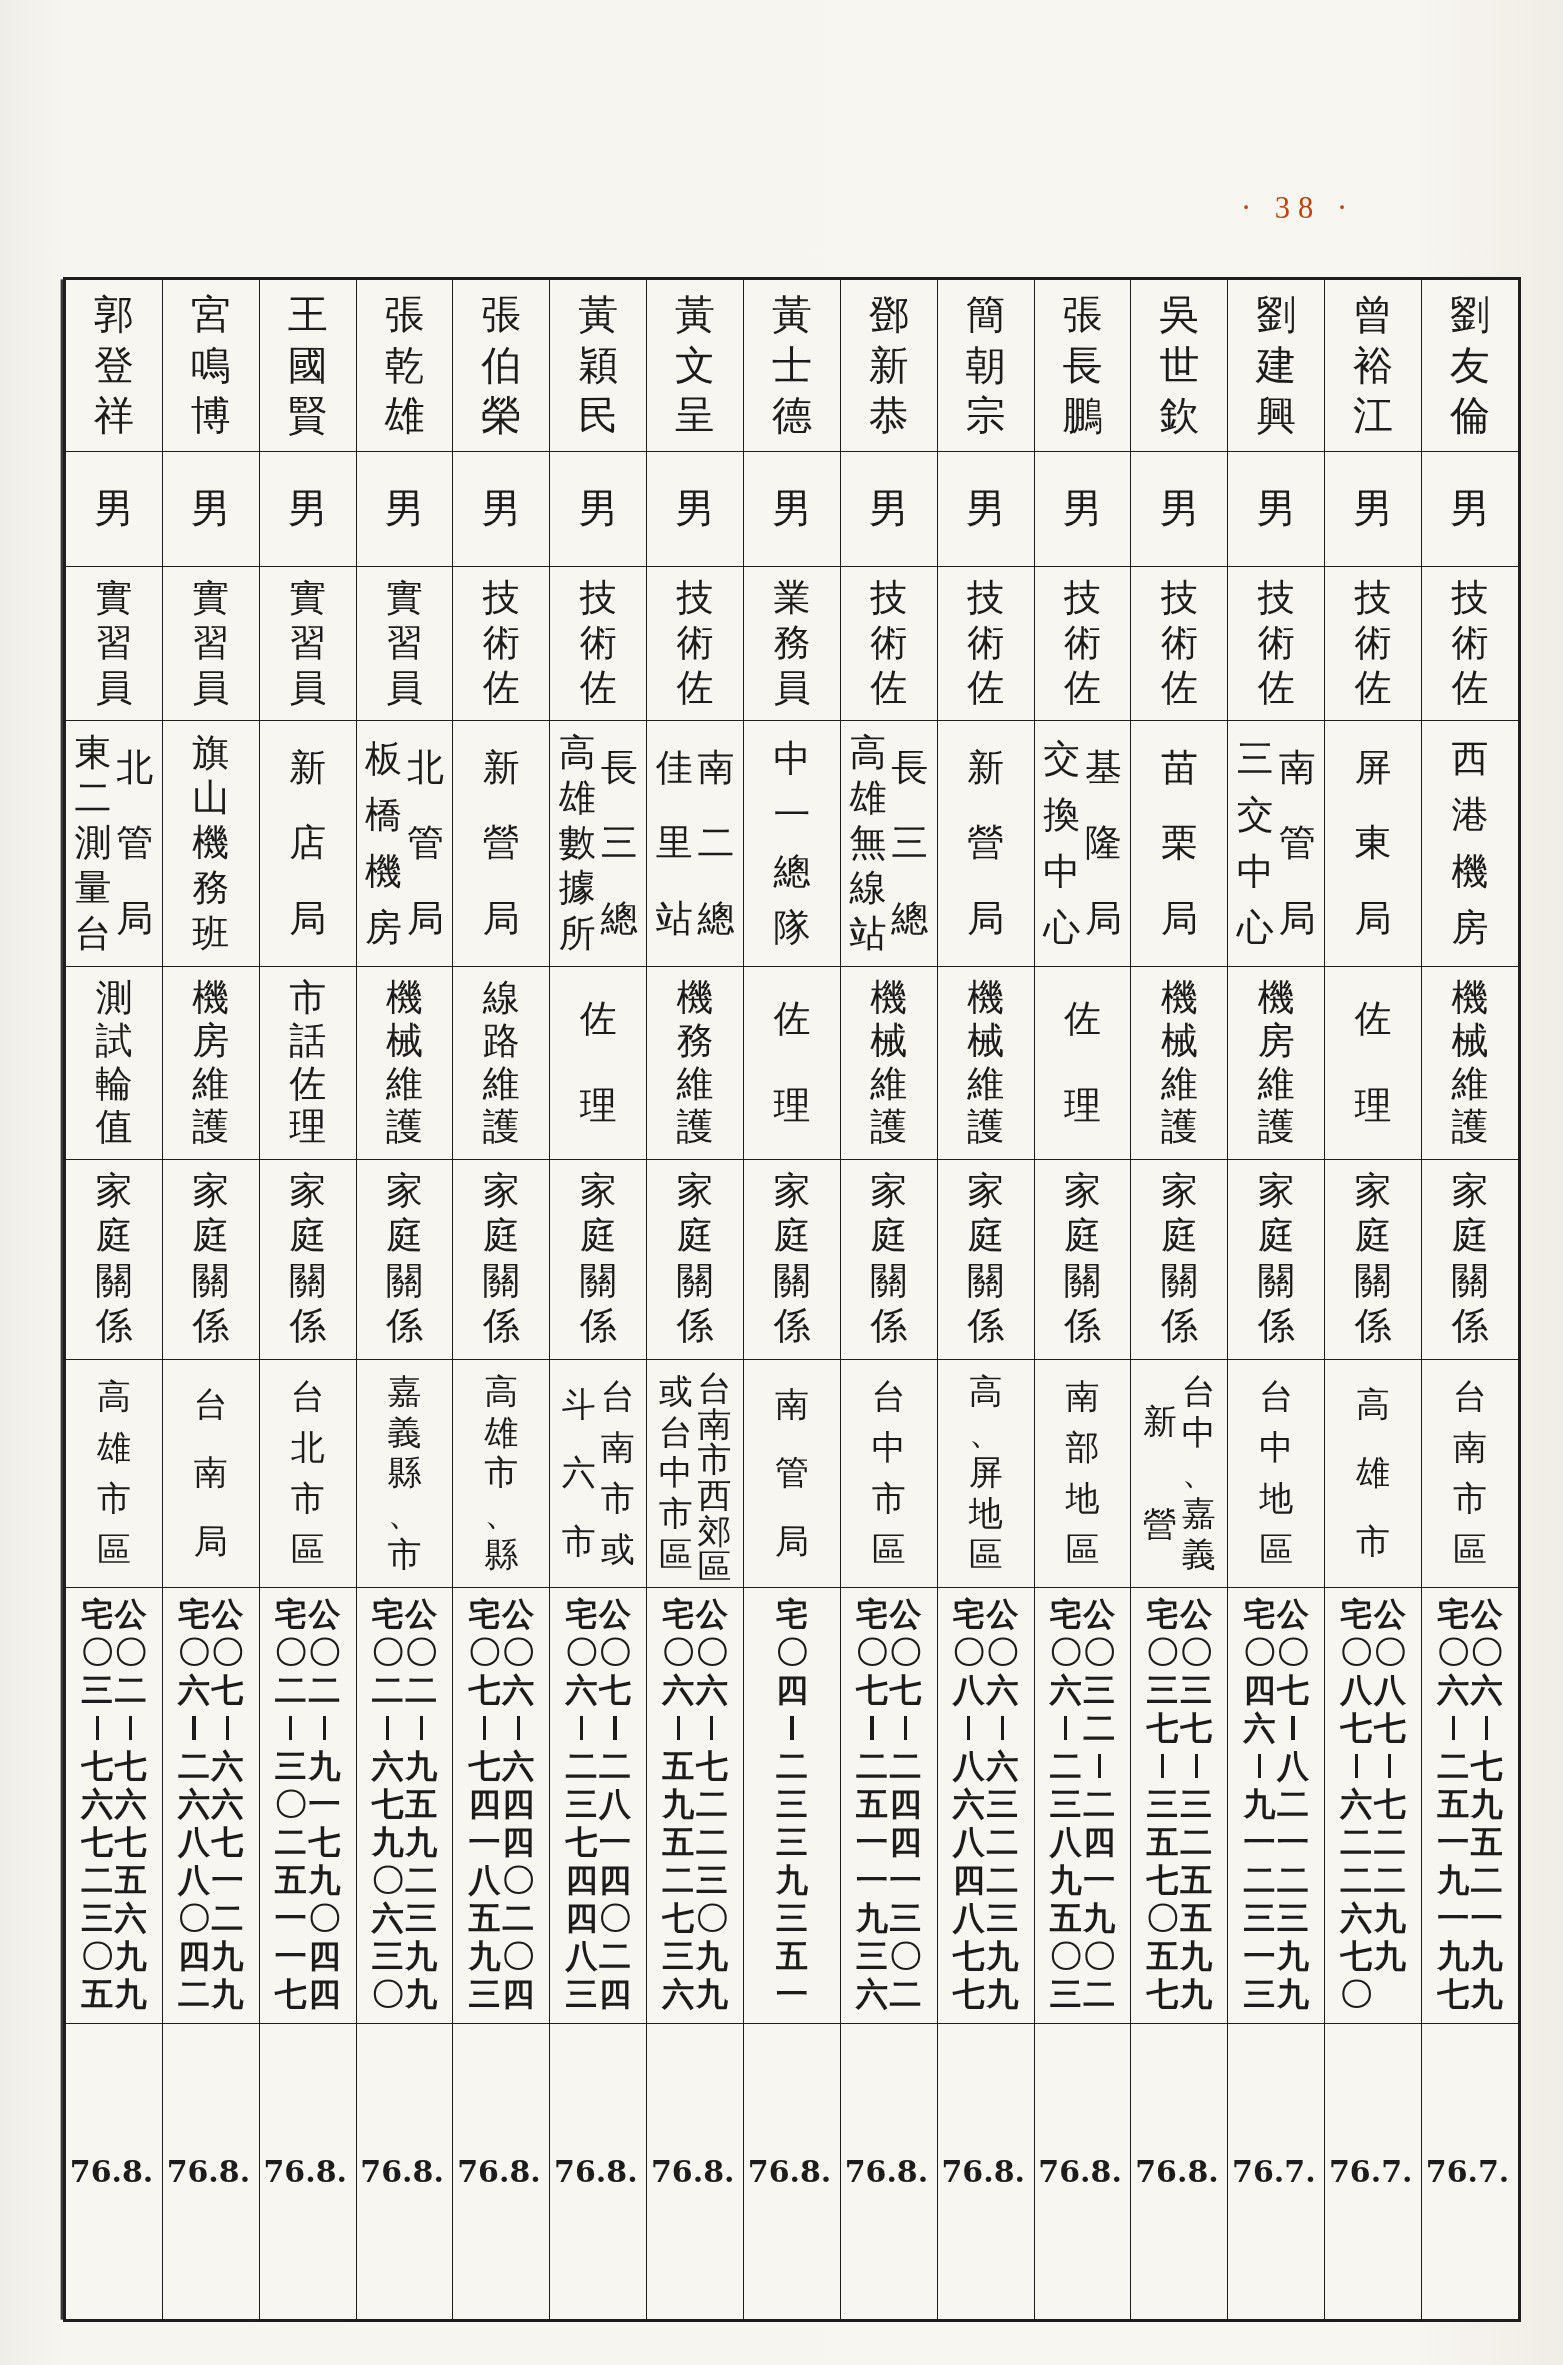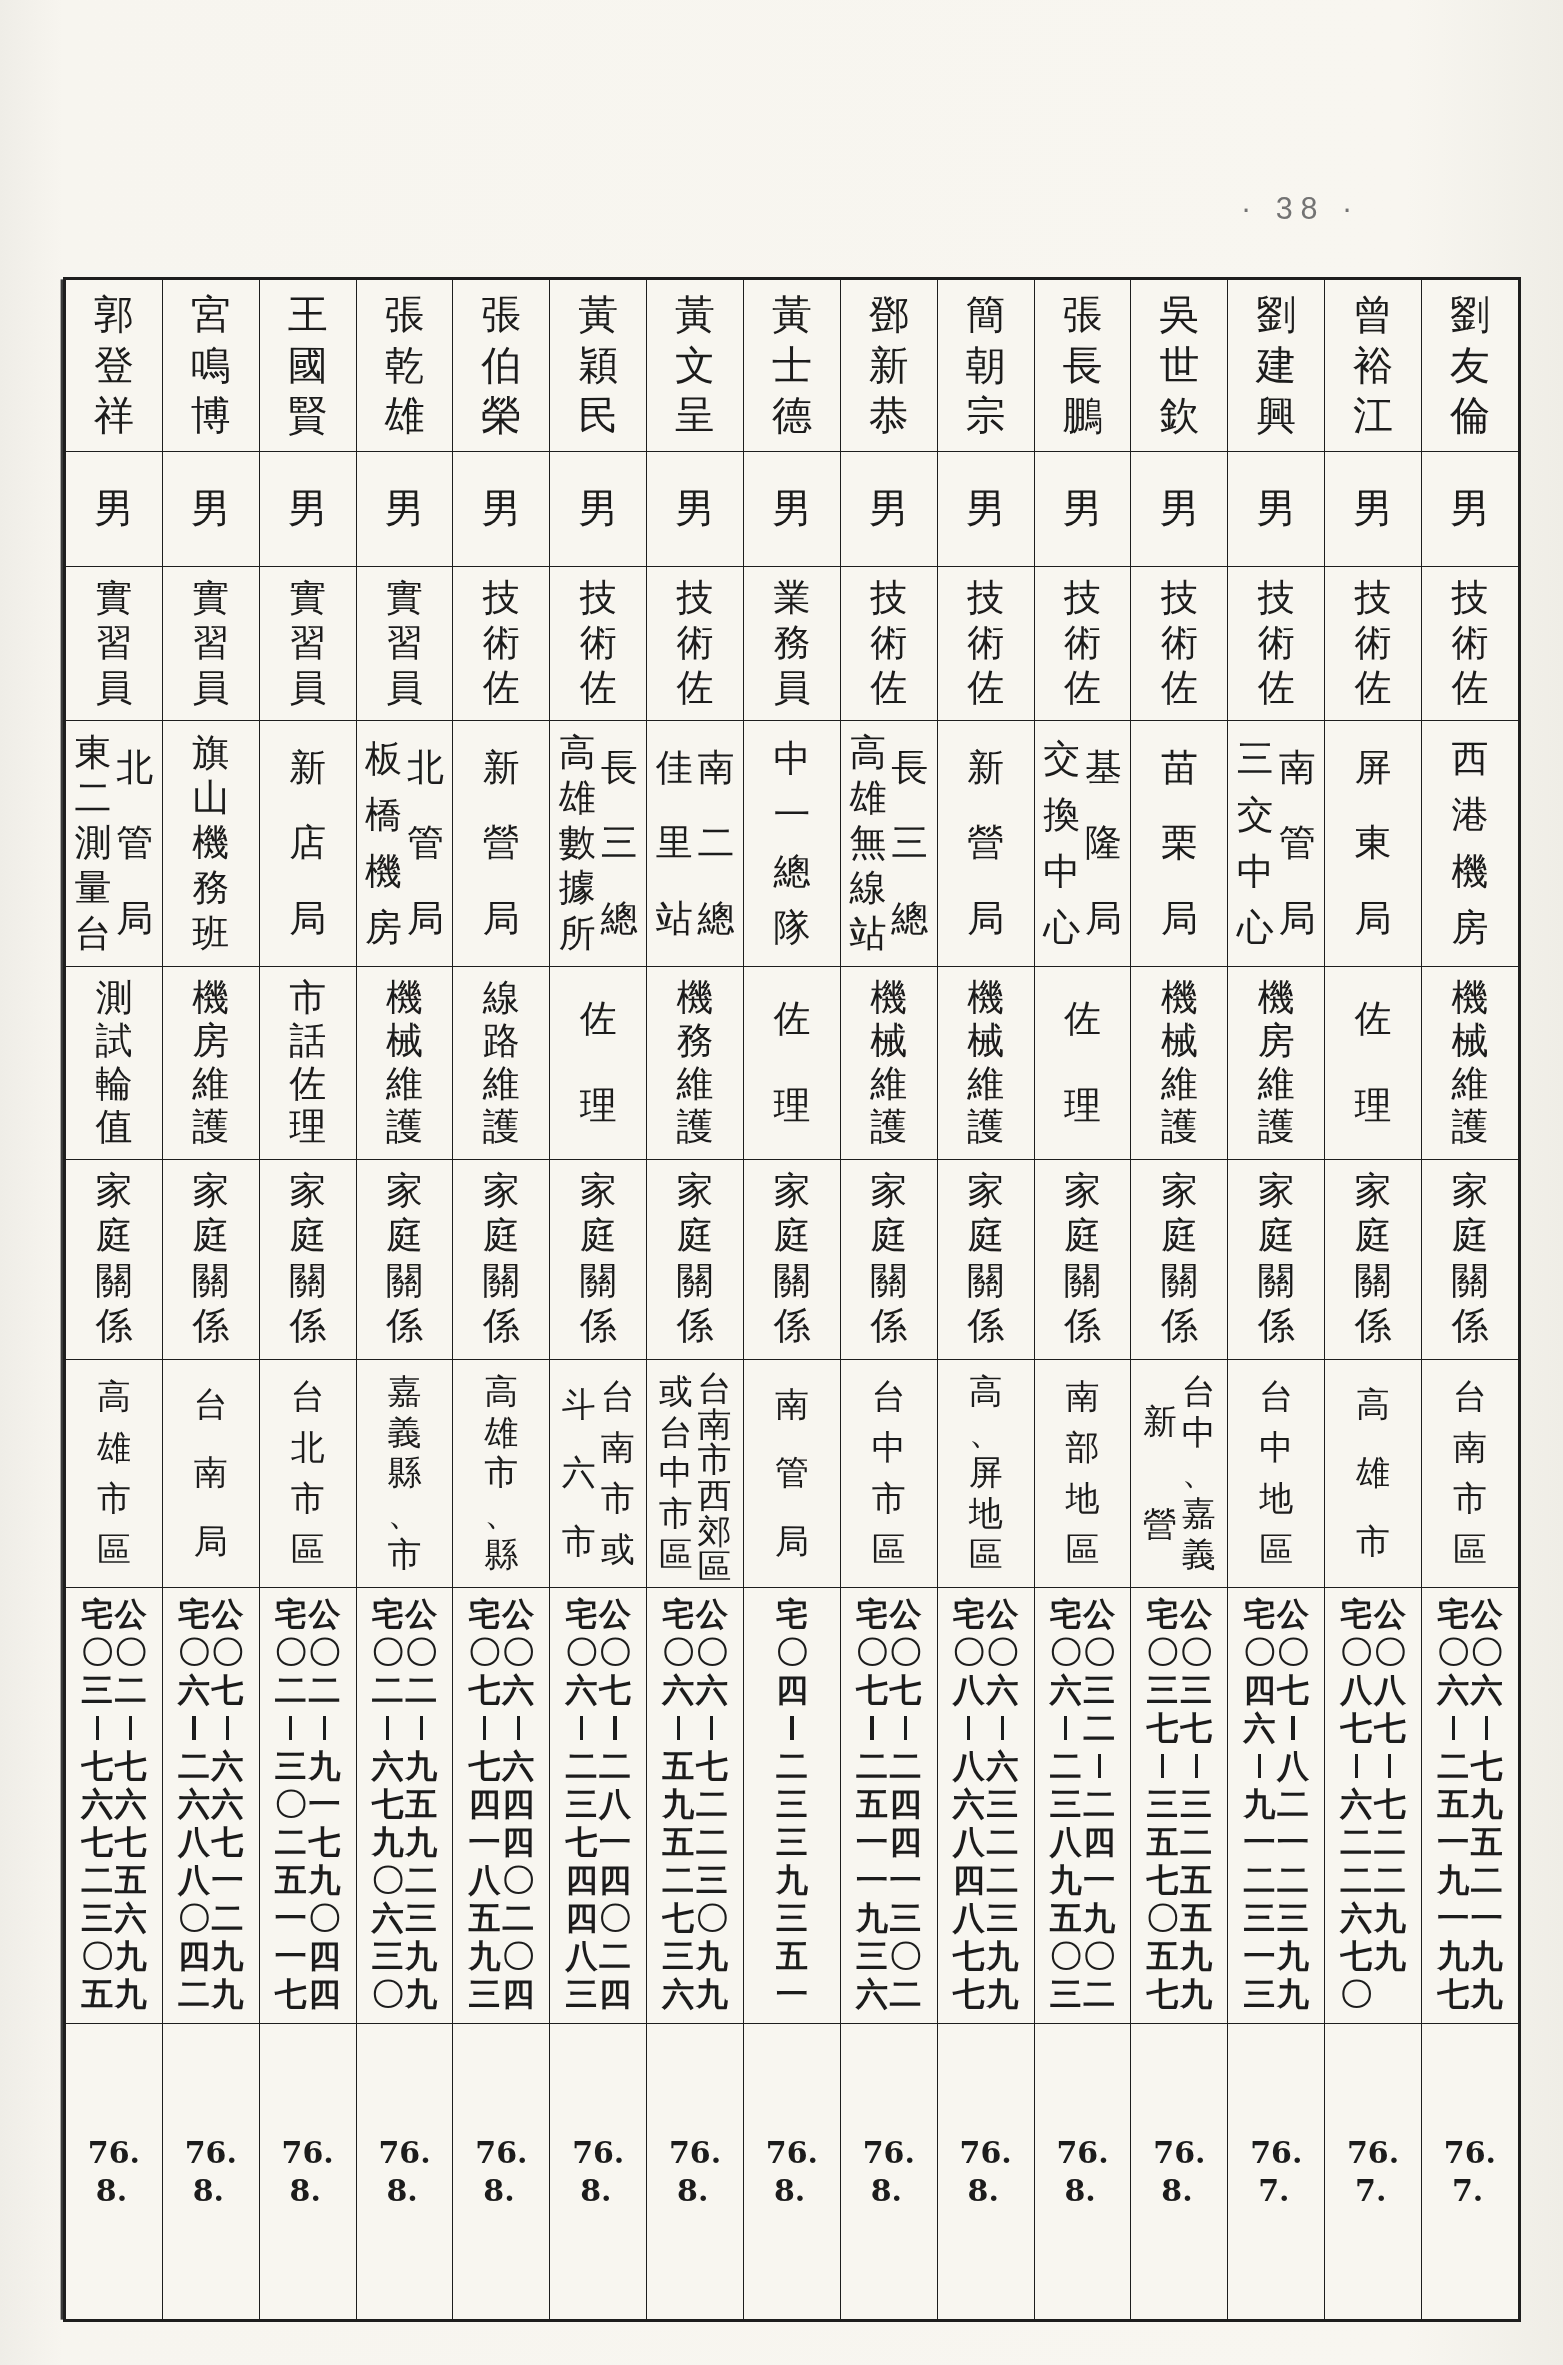--- a/index.html
+++ b/index.html
@@ -10,22 +10,22 @@
     color: #1c1c1c;
     position: relative;
     overflow: hidden;
   }
   .page-number {
     position: absolute;
     top: 191px;
     left: 1241px;
     font-size: 30.5px;
     letter-spacing: 8px;
-    color: #737373;
-    font-family: Liberation Sans, sans-serif;
+    color: #c2410c;
+    font-family: Liberation Serif, serif;
   }
   .table-wrap {
     position: absolute;
     left: 63px;
     top: 277px;
     width: 1458px;
     height: 2045px;
     border: 3.2px solid #1e1e1e;
     box-shadow: -4.8px 0 0 -2.4px #3a3a3a;
     display: flex;
@@ -87,21 +87,21 @@
   .r-unit   { height: 247px; } .r-unit .vline   { font-size: 37px; }
   .r-duty   { height: 193px; } .r-duty .vline   { font-size: 37px; }
   .r-family { height: 201px; } .r-family .vline { font-size: 37px; }
   .r-region { height: 229px; } .r-region .vline { font-size: 34px; padding: 1.6px 0; }
   .r-phone  { height: 438px; } .r-phone .vline  { font-size: 32px; font-weight: 600; }
   .r-phone .cell-inner { padding-top: 8px; gap: 1.6px; }
   .r-date   { height: 296px; }
   .date-box {
     height: 100%;
     display: flex;
-    flex-direction: column;
+    flex-direction: row;
     align-items: center;
     justify-content: center;
     font-family: "DejaVu Serif", serif;
     font-weight: bold;
     font-size: 30px;
     line-height: 1.25;
   }
   .date-box .d2 { margin-right: 4.8px; }
 </style>
 </head>

